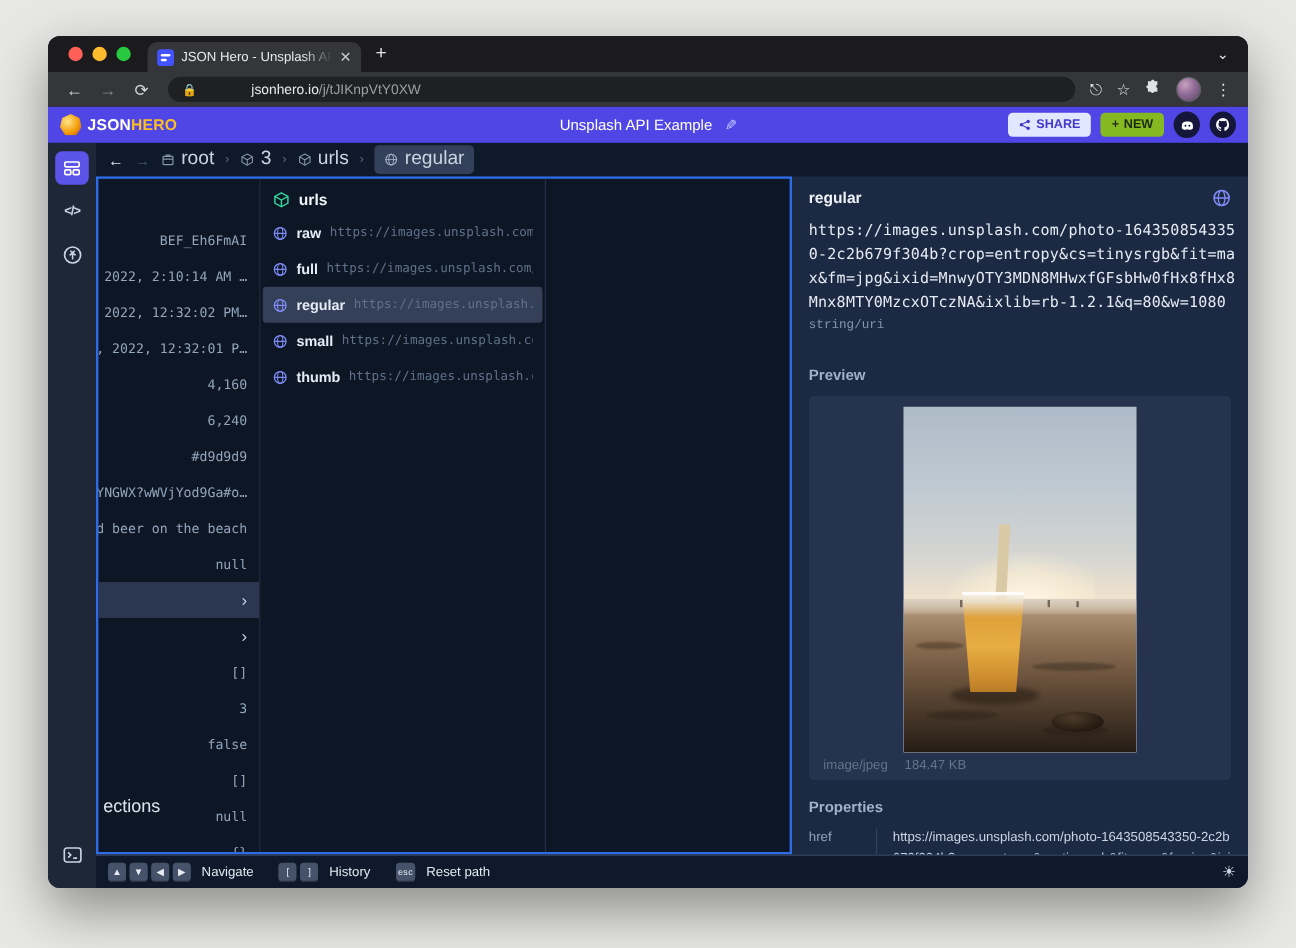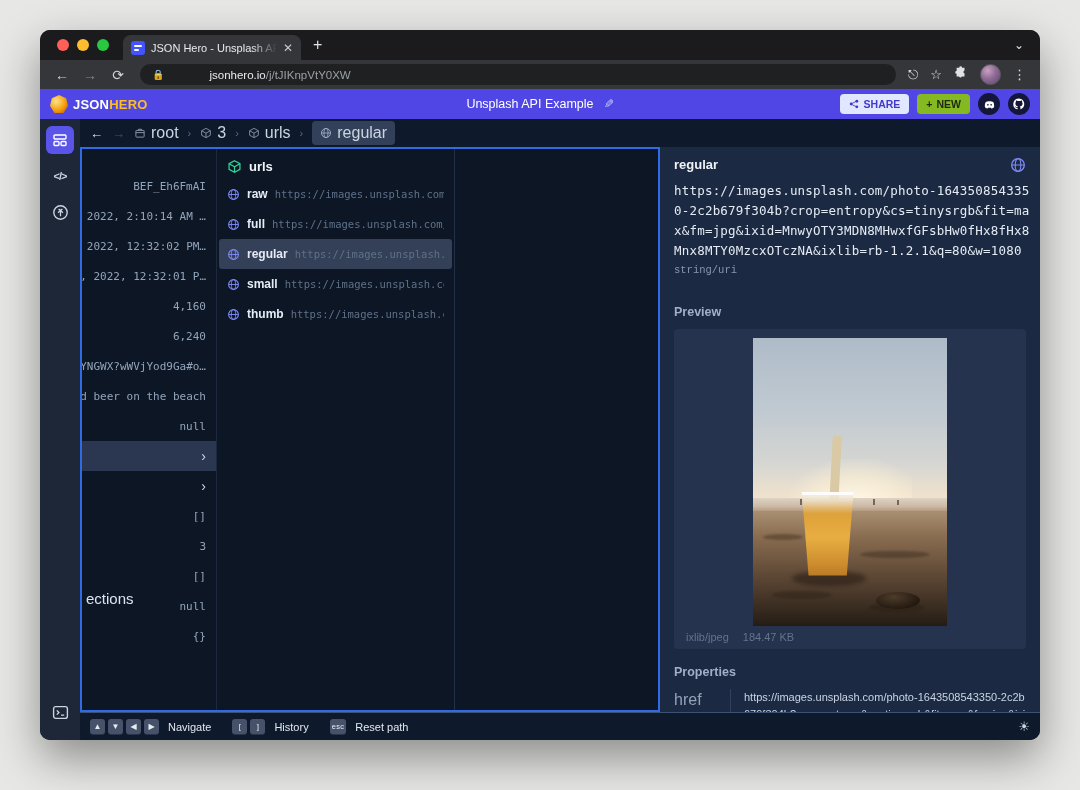--- a/index.html
+++ b/index.html
@@ -79,21 +79,21 @@
   .crumb { display:flex; align-items:center; gap:5px; color:#cbd5e1; font-size:16px; }
   .crumb-sep { color:#5a6b82; font-size:11px; }
   .crumb.chip { background:#33405a; border-radius:4px; padding:3px 8px; }
   .crumb svg { display:block; }
 
   .work-row { flex:1; display:flex; min-height:0; }
   .columns-area {
     width:580px; flex:0 0 auto; background:#0c1625; border:2px solid #2e6be5;
     display:flex; min-width:0;
   }
-  .leftcol { width:135px; flex:0 0 auto; border-right:1px solid #1d2a3e; padding-top:22px; overflow:hidden; }
+  .leftcol { width:135px; flex:0 0 auto; border-right:1px solid #1d2a3e; padding-top:36px; overflow:hidden; }
   .lrow { height:30px; display:flex; align-items:center; justify-content:flex-end; padding:0 10px 0 4px; }
   .lrow.sel { background:#2b3750; }
   .lkey { color:#dbe4ef; font-size:15px; margin-right:auto;margin-top:44px; }
   .lval { color:#93a5bb; font-size:11px; font-family:"DejaVu Sans Mono", monospace; white-space:nowrap; }
   .lval.chev { font-family:"Liberation Sans",sans-serif; color:#cbd5e1; font-size:14px; line-height:1; }
   .midcol { width:238px; flex:0 0 auto; border-right:1px solid #223049; padding-top:5px; display:flex; flex-direction:column; }
   .midhead { height:25px; display:flex; align-items:center; gap:7px; padding:0 10px; }
   .midhead-title { color:#f1f5f9; font-weight:bold; font-size:13px; }
   .urow { height:30px; display:flex; align-items:center; gap:7px; padding:0 8px; margin:0 2px; border-radius:3px; }
   .urow.sel { background:#343f58; }
@@ -109,21 +109,21 @@
   .detail-url { margin-top:4px; color:#e4ebf4; font-size:12.5px; line-height:20px; letter-spacing:.2px;
     word-break:break-all; width:356px; }
   .detail-type { margin-top:3px; color:#8796ab; font-size:10.5px;font-family:Liberation Mono, monospace; }
   .section-h { color:#9fb0c7; font-weight:bold; font-size:12.5px; }
   .preview-h { margin-top:29px; }
   .preview-card { margin-top:10px; background:#25334e; border-radius:4px; height:320px; position:relative; }
   .pimg { position:absolute; left:79px; top:9px; width:194px; height:288px; overflow:hidden; background:#c2ccd4; }
   .meta-line { position:absolute; left:12px; bottom:6px; display:flex; gap:14px; color:#64748b; font-size:11px; }
   .props-h { margin-top:16px; }
   .props-table { margin-top:10px; display:flex; }
-  .prop-key { width:56px; flex:0 0 auto; color:#94a3b8; font-size:16px; padding-top:2px; }
+  .prop-key { width:56px; flex:0 0 auto; color:#94a3b8; font-size:11px; padding-top:2px; }
   .prop-vline { width:1px; background:#31405e; margin-right:13px; }
   .prop-val { flex:1; color:#c9d4e3; font-size:11px; line-height:17px; word-break:break-all; height:44px; overflow:hidden; }
 
   
   .sky { position:absolute; inset:0;
     background:linear-gradient(180deg,#aebbc8 0%,#bfc9d1 24%,#d6d6d2 44%,#efe2cd 55%,#f6ead6 58%,#e8d9c4 60%); }
   .sun { position:absolute; left:18%; top:42%; width:64%; height:30%;
     background:radial-gradient(ellipse at 55% 55%, rgba(255,250,235,.95) 0%, rgba(255,242,214,.55) 45%, rgba(255,240,210,0) 75%); }
   .sea { position:absolute; left:0; right:0; top:55.5%; height:5%;
     background:linear-gradient(180deg,#ded3c4 0%,#cbb9a4 60%,#b09579 100%); }
@@ -309,39 +309,45 @@
               <div class="lrow">
                 <span class="lval">1, 2022, 12:32:01 P…</span>
               </div>
               <div class="lrow">
                 <span class="lval">4,160</span>
               </div>
               <div class="lrow">
                 <span class="lval">6,240</span>
               </div>
               <div class="lrow">
+                <span class="lval">#d9d9d9</span>
+              </div>
+              <div class="lrow">
                 <span class="lval">7jYNGWX?wWVjYod9Ga#o…</span>
               </div>
               <div class="lrow">
                 <span class="lval">old beer on the beach</span>
               </div>
               <div class="lrow">
                 <span class="lval">null</span>
               </div>
               <div class="lrow sel">
                 <span class="lval chev">›</span>
               </div>
               <div class="lrow">
                 <span class="lval chev">›</span>
               </div>
               <div class="lrow">
                 <span class="lval">[]</span>
               </div>
               <div class="lrow">
                 <span class="lval">3</span>
+              </div>
+              <div class="lrow">
+                <span class="lval">false</span>
               </div>
               <div class="lrow">
                 <span class="lkey">ections</span>
                 <span class="lval">[]</span>
               </div>
               <div class="lrow">
                 <span class="lval">null</span>
               </div>
               <div class="lrow">
                 <span class="lval">{}</span>
@@ -443,21 +449,21 @@
               <span class="streak" style="left:5%; top:68%; width:40px; height:6px"></span>
               <span class="streak" style="left:55%; top:74%; width:70px; height:7px"></span>
               <span class="streak" style="left:10%; top:88%; width:60px; height:8px"></span>
               <span class="streak" style="left:60%; top:92%; width:55px; height:9px"></span>
               <div class="cup-shadow"></div>
               <div class="straw"></div>
               <div class="cup"></div>
               <div class="stone"></div>
             </div>
             <div class="meta-line">
-              <span>ixlib/jpeg</span>
+              <span>image/jpeg</span>
               <span>184.47 KB</span>
             </div>
           </div>
 
           <div class="section-h props-h">Properties</div>
           <div class="props-table">
             <div class="prop-key">href</div>
             <div class="prop-vline"></div>
             <div class="prop-val">https://images.unsplash.com/photo-1643508543350-2c2b679f304b?crop=entropy&amp;cs=tinysrgb&amp;fit=max&amp;fm=jpg&amp;ixid=MnwyOTY3MDN8MHwxfGFsbHw0fHx8fHx8Mnx8MTY0MzcxOTczNA&amp;ixlib=</div>
           </div>

